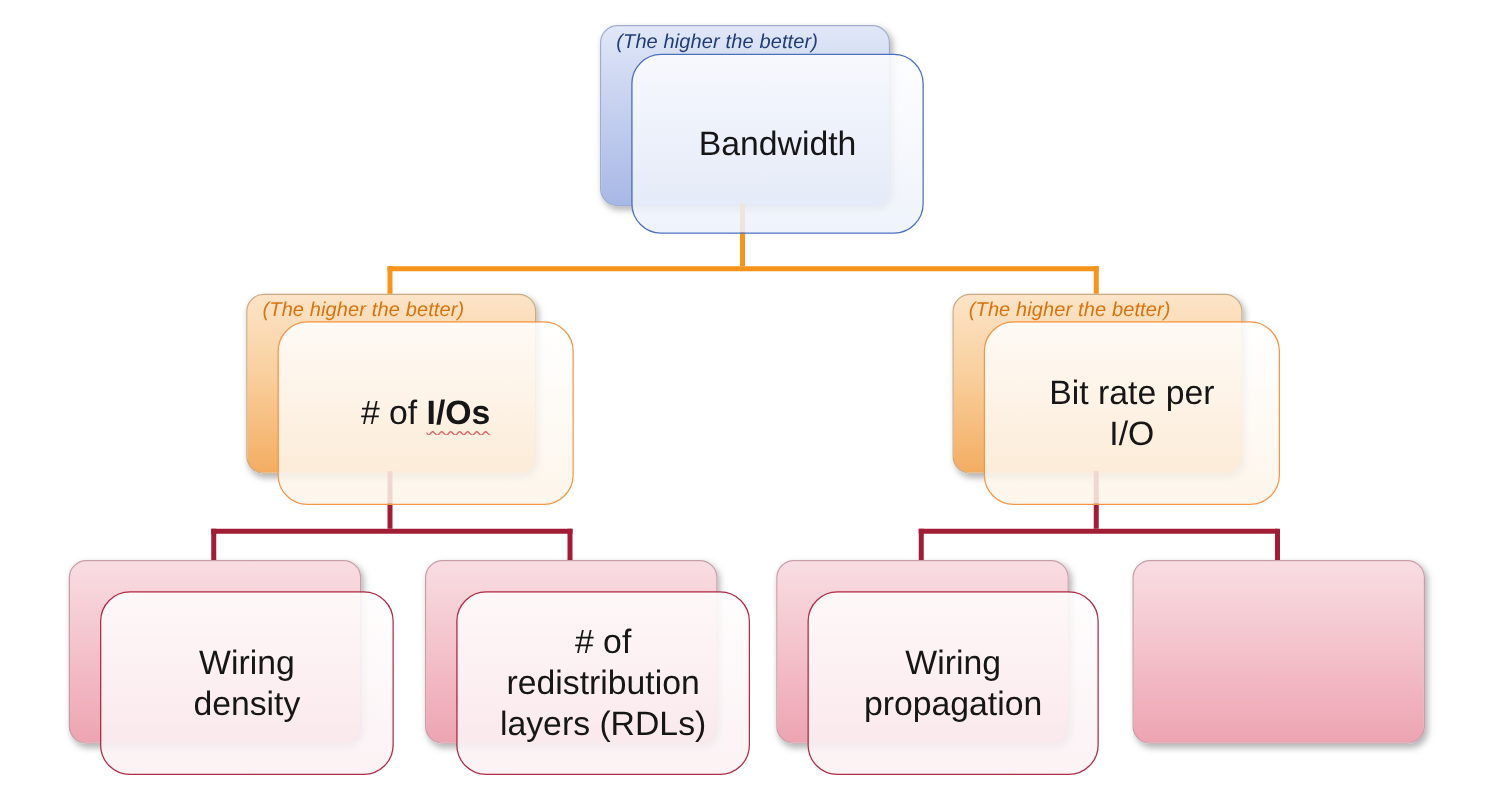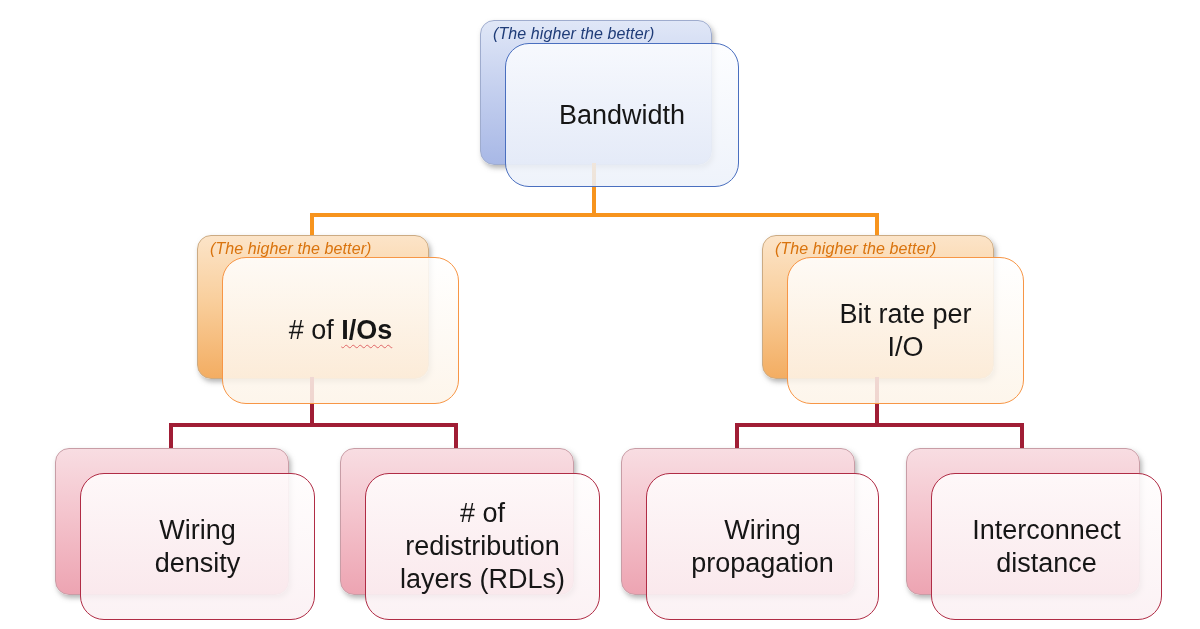--- a/index.html
+++ b/index.html
@@ -147,18 +147,14 @@
 layers (RDLs)</div>
   </div>
 
   <div class="back-card pink" style="left:621px;top:448px;width:232px;height:145px;"></div>
   <div class="front-card pink" style="left:646px;top:473px;width:231px;height:145px;">
     <div class="node-label">Wiring
 propagation</div>
   </div>
 
   <div class="back-card pink" style="left:906px;top:448px;width:232px;height:145px;"></div>
-  <div class="front-card pink" style="left:931px;top:473px;width:229px;height:145px;">
-    <div class="node-label">Interconnect
-distance</div>
-  </div>
 
 </div>
 
 </body></html>

